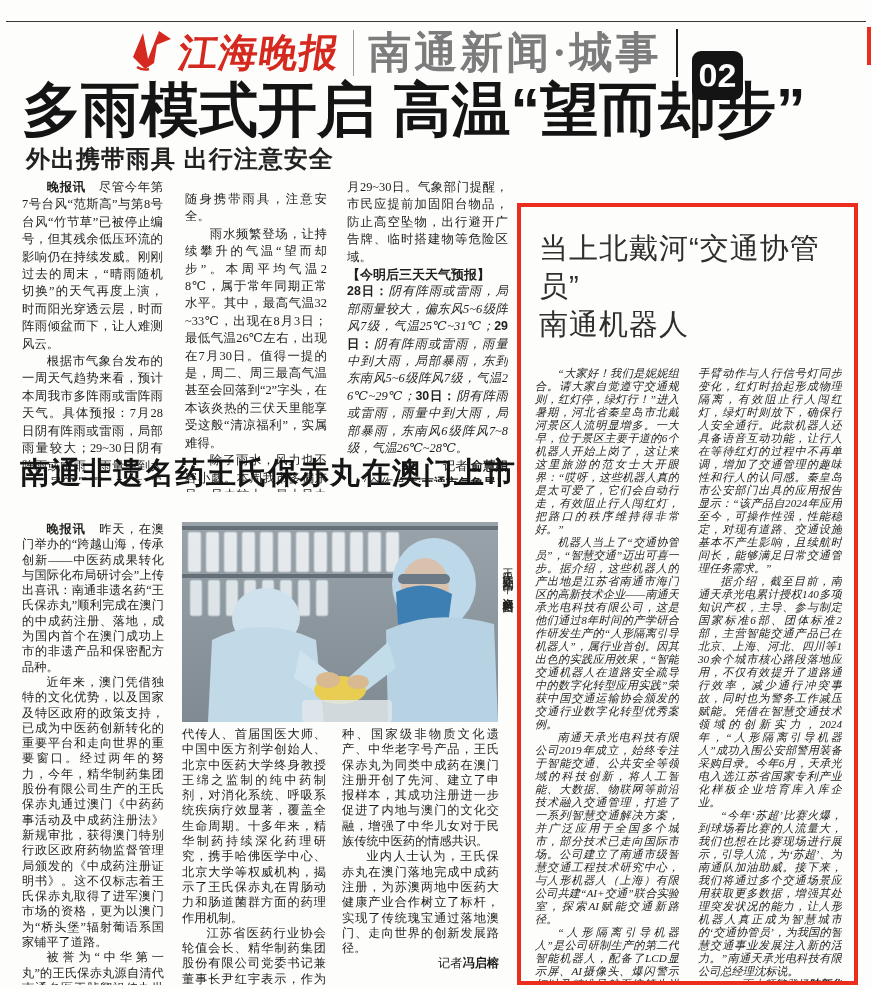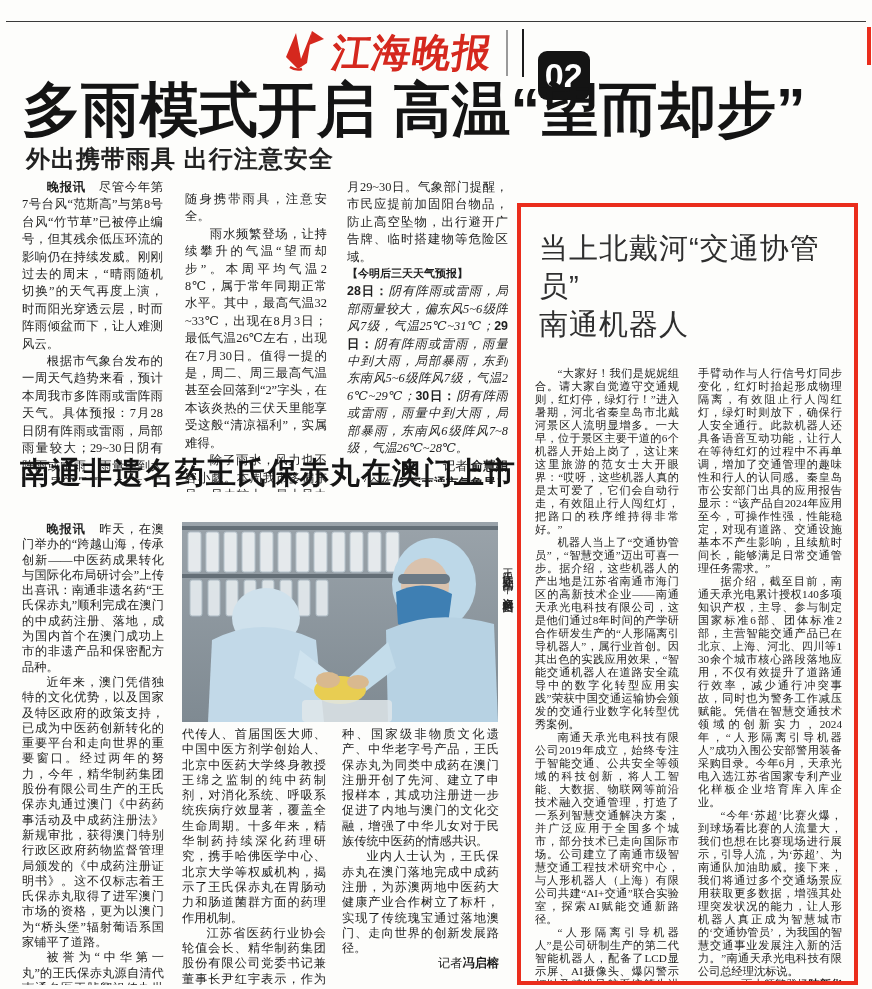--- a/index.html
+++ b/index.html
@@ -35,22 +35,22 @@
   .col{position:absolute;text-align:justify;overflow:hidden;word-break:break-all;}
   .col p{margin:0;text-indent:2em;}
   .col p.cont{text-indent:0;}
   .lead{font-weight:bold;font-family:"Liberation Sans","DejaVu Sans",sans-serif;}
 
   
   .a1{font-size:12.4px;line-height:17.4px;}
   .a1c1{left:22px;top:179px;width:141px;height:301px;}
   .a1c2{left:185px;top:191px;width:142px;height:301px;}
   .a1c3{left:347px;top:179px;width:161px;height:303px;}
-  .fc-head{font-weight:bold;font-family:Liberation Mono, monospace;
-           text-indent:1em;font-size:11px;margin:1px 0;}
+  .fc-head{font-weight:bold;font-family:Liberation Serif, serif;
+           text-indent:1em;font-size:13px;margin:1px 0;}
   .forecast{font-style:italic;}
   .fc-day{font-weight:bold;font-style:normal;font-family:"Liberation Sans","DejaVu Sans",sans-serif;margin-top:28px;}
   .byline{text-align:right;text-indent:0 !important;margin-top:2px;}
   .byline .bname{font-weight:bold;font-family:"Liberation Sans","DejaVu Sans",sans-serif;}
   .coopline{text-align:right;text-indent:0 !important;}
   .coopline .bname{font-weight:bold;font-family:"Liberation Sans","DejaVu Sans",sans-serif;}
 
   
   .a2-headline{position:absolute;left:20px;top:453px;font-size:30px;font-weight:800;
                color:#151515;letter-spacing:1px;white-space:nowrap;}
@@ -63,21 +63,21 @@
   .photo{position:absolute;left:182px;top:522px;width:316px;height:200px;overflow:hidden;background:#8d979e;}
   .photo-caption{position:absolute;left:500px;top:560px;width:16px;height:220px;
                  writing-mode:vertical-rl;font-size:11px;letter-spacing:2px;color:#222;line-height:16px;}
   .photo-caption .credit{font-weight:bold;font-family:"Liberation Sans","DejaVu Sans",sans-serif;}
 
   
   .redbox{position:absolute;left:517px;top:203px;width:341px;height:782px;box-sizing:border-box;
           border:4px solid #ea2d1c;background:#fdfdfb;padding:14px 12px 8px 14px;}
   .rb-title{font-family:"Liberation Sans","DejaVu Sans",sans-serif;font-size:29px;line-height:38px;
             color:#2e2e2e;font-weight:400;margin:8px 0 24px 4px;letter-spacing:1px;}
-  .rb-cols{display:flex;gap:19px;}
+  .rb-cols{display:flex;gap:19px;font-style:italic;}
   .rb-col{width:152px;height:614px;text-align:justify;overflow:hidden;word-break:break-all;
           font-size:11.2px;line-height:13px;}
   .rb-col p{margin:0;text-indent:2em;}
   .rb-col p.cont{text-indent:0;}
 </style>
 </head>
 <body>
 
 <div class="page">
 
@@ -88,20 +88,21 @@
       <span>
         <svg width="46" height="44" viewBox="0 0 46 44">
           <path d="M4 28 L14 4 L19 30 L30 2 L25 34 L16 40 Z" fill="#d5281e"></path>
           <path d="M30 2 L42 10 L27 16 Z" fill="#d5281e"></path>
           <path d="M8 38 q6 4 12 2" stroke="#d5281e" stroke-width="2.4" fill="none"></path>
         </svg>
       </span>
       <span class="paper-name">江海晚报</span>
     </div>
     <div class="mast-div1"></div>
+    <div class="section-name">南通新闻·城事</div>
     <div class="mast-div2"></div>
     <div class="page-no sans">02</div>
   </div>
   <div class="red-mark"></div>
 
   <div class="headline sans">多雨模式开启 高温“望而却步”</div>
   <div class="subhead sans">外出携带雨具 出行注意安全</div>
 
   <div class="col a1 a1c1">
     <p><span class="lead">晚报讯</span>　<span>尽管今年第7号台风“范斯高”与第8号台风“竹节草”已被停止编号，但其残余低压环流的影响仍在持续发威。刚刚过去的周末，“晴雨随机切换”的天气再度上演，时而阳光穿透云层，时而阵雨倾盆而下，让人难测风云。</span></p>

